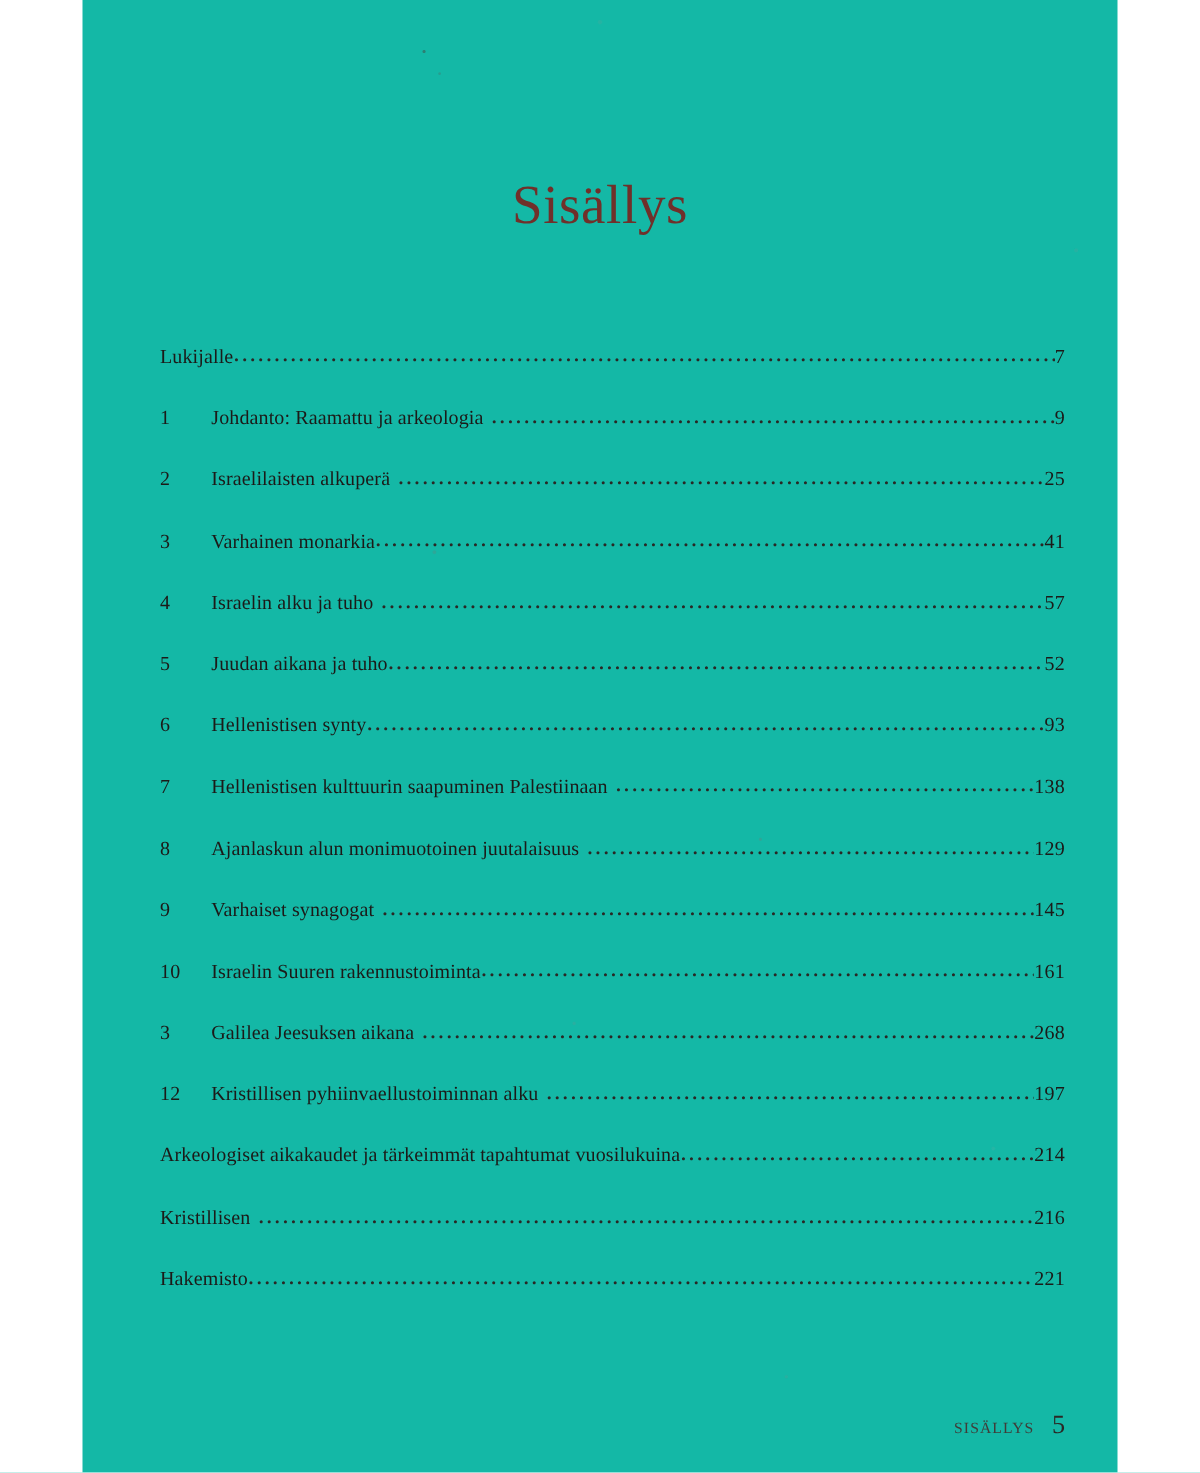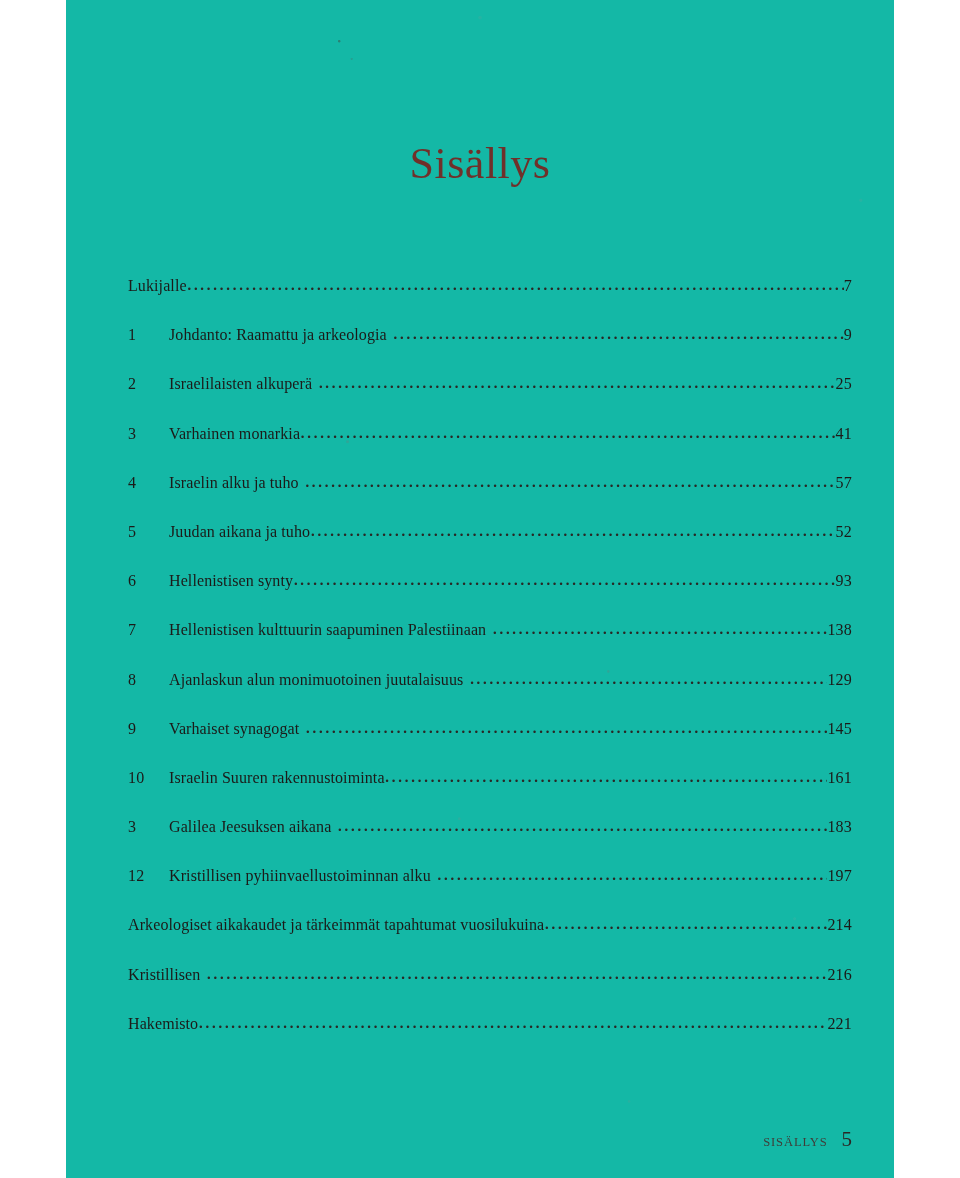--- a/index.html
+++ b/index.html
@@ -213,21 +213,21 @@
         <span class="toc-num">10</span>
         <span class="toc-label">Israelin Suuren rakennustoiminta</span>
         <span class="toc-leader"></span>
         <span class="toc-page">161</span>
       </div>
       <div class="toc-row">
         <span class="toc-num">3</span>
         <span class="toc-label">Galilea Jeesuksen aikana</span>
         <span class="toc-gap"></span>
         <span class="toc-leader"></span>
-        <span class="toc-page">183</span>
+        <span class="toc-page">268</span>
       </div>
       <div class="toc-row">
         <span class="toc-num">12</span>
         <span class="toc-label">Kristillisen pyhiinvaellustoiminnan alku</span>
         <span class="toc-gap"></span>
         <span class="toc-leader"></span>
         <span class="toc-page">197</span>
       </div>
       <div class="toc-row">
         <span class="toc-num is-blank"></span>

